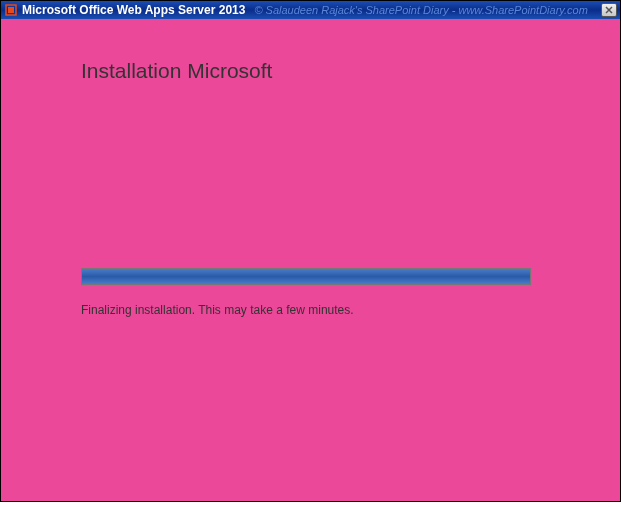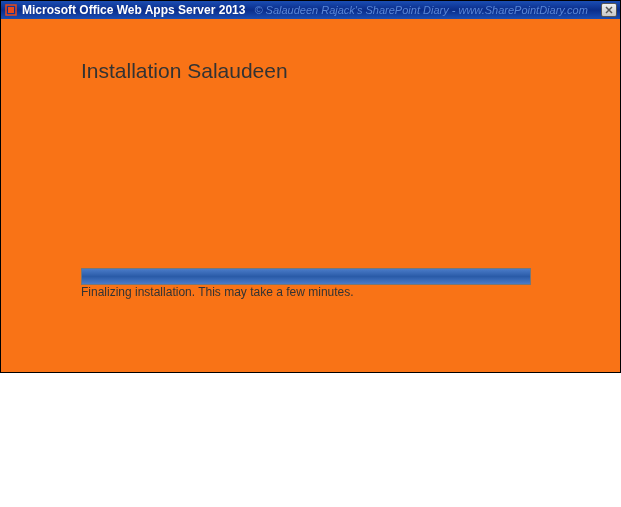--- a/index.html
+++ b/index.html
@@ -9,23 +9,23 @@
     }
     body {
       font-family: "Segoe UI", Tahoma, sans-serif;
       background: #fff;
       width: 621px;
       height: 507px;
       overflow: hidden;
     }
     .window-frame {
       width: 621px;
-      height: 373px;
+      height: 502px;
       border: 1px solid #000;
-      background: #f97316;
+      background: #ec4899;
       position: relative;
     }
     .titlebar {
       background: #0a2d8a;
       background: linear-gradient(to bottom, #1a4db3 0%, #0a2d8a 50%, #1a4db3 100%);
       height: 18px;
       display: flex;
       align-items: center;
       padding: 0 3px;
       position: relative;
@@ -95,20 +95,21 @@
       background: #fff;
       position: relative;
       box-shadow: inset 0 0 0 1px #ddd;
     }
     .progress-bar-fill {
       height: 100%;
       background: linear-gradient(to bottom, #4a7bc8 0%, #2a5ba8 50%, #4a7bc8 100%);
       width: 100%;
     }
     .status-text {
+      margin-top: 18px;
       font-size: 12px;
       color: #333;
       font-family: "Segoe UI", Tahoma, sans-serif;
     }
   </style>
 </head>
 <body>
 
 <div class="window-frame">
   <div class="titlebar">
@@ -122,21 +123,21 @@
     <span class="titlebar-watermark">© Salaudeen Rajack's SharePoint Diary - www.SharePointDiary.com</span>
     <div class="close-button">
       <svg viewBox="0 0 8 8">
         <line x1="1" y1="1" x2="7" y2="7" stroke="#555" stroke-width="1.5"></line>
         <line x1="7" y1="1" x2="1" y2="7" stroke="#555" stroke-width="1.5"></line>
       </svg>
     </div>
   </div>
 
   <div class="content-area">
-    <h1 class="page-title">Installation Salaudeen</h1>
+    <h1 class="page-title">Installation Microsoft</h1>
 
     <div class="progress-section">
       <div class="progress-bar-outer">
         <div class="progress-bar-fill" style="width:100%"></div>
       </div>
       <div class="status-text">Finalizing installation. This may take a few minutes.</div>
     </div>
   </div>
 </div>
 

